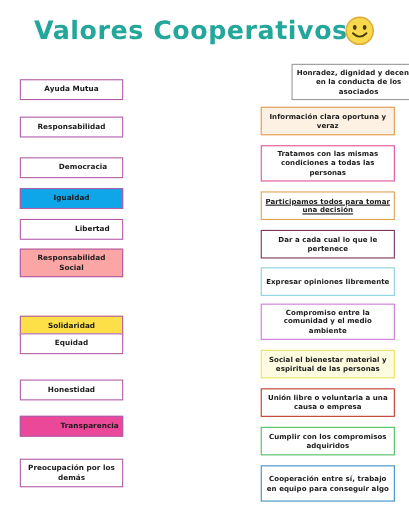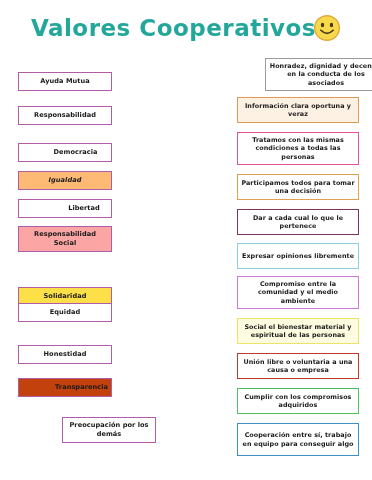--- a/index.html
+++ b/index.html
@@ -106,56 +106,56 @@
   <div class="col col-left">
       <div class="box" style="position: absolute; top: 18px; height: 19px; border-color: rgb(176, 92, 168); background: rgb(255, 255, 255);">
         <span>Ayuda Mutua</span>
       </div>
       <div class="box" style="position: absolute; top: 52px; height: 19px; border-color: rgb(176, 92, 168); background: rgb(255, 255, 255);">
         <span>Responsabilidad</span>
       </div>
       <div class="box" style="position: absolute; top: 89px; height: 19px; border-color: rgb(176, 92, 168); background: rgb(255, 255, 255); padding-left: 24px;">
         <span>Democracia</span>
       </div>
-      <div class="box" style="position: absolute; top: 117px; height: 19px; border-color: rgb(176, 92, 168); background: #fdba74; font-style: italic;">
+      <div class="box" style="position: absolute; top: 117px; height: 19px; border-color: rgb(176, 92, 168); background: #0ea5e9;">
         <span>Igualdad</span>
       </div>
       <div class="box" style="position: absolute; top: 145px; height: 19px; border-color: rgb(176, 92, 168); background: rgb(255, 255, 255); padding-left: 41px;">
         <span>Libertad</span>
       </div>
       <div class="box" style="position: absolute; top: 172px; height: 26px; border-color: rgb(176, 92, 168); background: #fca5a5;">
         <span>Responsabilidad Social</span>
       </div>
       <div class="box" style="position: absolute; top: 197px; height: 19px; border-color: rgb(176, 92, 168); background: #fde047; margin-top: 36px;">
         <span>Solidaridad</span>
       </div>
       <div class="box" style="position: absolute; top: 249px; height: 19px; border-color: rgb(176, 92, 168); background: rgb(255, 255, 255);">
         <span>Equidad</span>
       </div>
       <div class="box" style="position: absolute; top: 291px; height: 19px; border-color: rgb(176, 92, 168); background: rgb(255, 255, 255);">
         <span>Honestidad</span>
       </div>
-      <div class="box" style="position: absolute; top: 324px; height: 19px; border-color: rgb(176, 92, 168); background: #c2410c; padding-left: 36px;">
+      <div class="box" style="position: absolute; top: 324px; height: 19px; border-color: rgb(176, 92, 168); background: #ec4899; padding-left: 36px;">
         <span>Transparencia</span>
       </div>
-      <div class="box" style="position: absolute; top: 363px; height: 26px; border-color: rgb(176, 92, 168); background: rgb(255, 255, 255); margin-left: 44px;">
+      <div class="box" style="position: absolute; top: 363px; height: 26px; border-color: rgb(176, 92, 168); background: rgb(255, 255, 255);">
         <span>Preocupación por los demás</span>
       </div>
     </div>
   <div class="col col-right">
       <div class="box" style="position: absolute; top: 4px; height: 33px; border-color: rgb(154, 154, 154); background: rgb(255, 255, 255); margin-left: 28px;">
         <span>Honradez, dignidad y decencia en la conducta de los asociados</span>
       </div>
       <div class="box" style="position: absolute; top: 43px; height: 26px; border-color: rgb(227, 154, 82); background: rgb(253, 241, 228);">
         <span>Información clara oportuna y veraz</span>
       </div>
       <div class="box" style="position: absolute; top: 78px; height: 33px; border-color: rgb(224, 82, 154); background: rgb(255, 255, 255);">
         <span>Tratamos con las mismas condiciones a todas las personas</span>
       </div>
-      <div class="box" style="position: absolute; top: 120px; height: 26px; border-color: rgb(224, 162, 80); background: rgb(255, 255, 255);">
+      <div class="box" style="position: absolute; top: 120px; height: 26px; border-color: rgb(224, 162, 80); background: rgb(255, 255, 255); text-decoration: underline;">
         <span>Participamos todos para tomar una decisión</span>
       </div>
       <div class="box" style="position: absolute; top: 155px; height: 26px; border-color: rgb(120, 52, 92); background: rgb(255, 255, 255);">
         <span>Dar a cada cual lo que le pertenece</span>
       </div>
       <div class="box" style="position: absolute; top: 189px; height: 26px; border-color: rgb(137, 207, 223); background: rgb(255, 255, 255);">
         <span>Expresar opiniones libremente</span>
       </div>
       <div class="box" style="position: absolute; top: 222px; height: 33px; border-color: rgb(205, 121, 214); background: rgb(255, 255, 255);">
         <span>Compromiso entre la comunidad y el medio ambiente</span>

